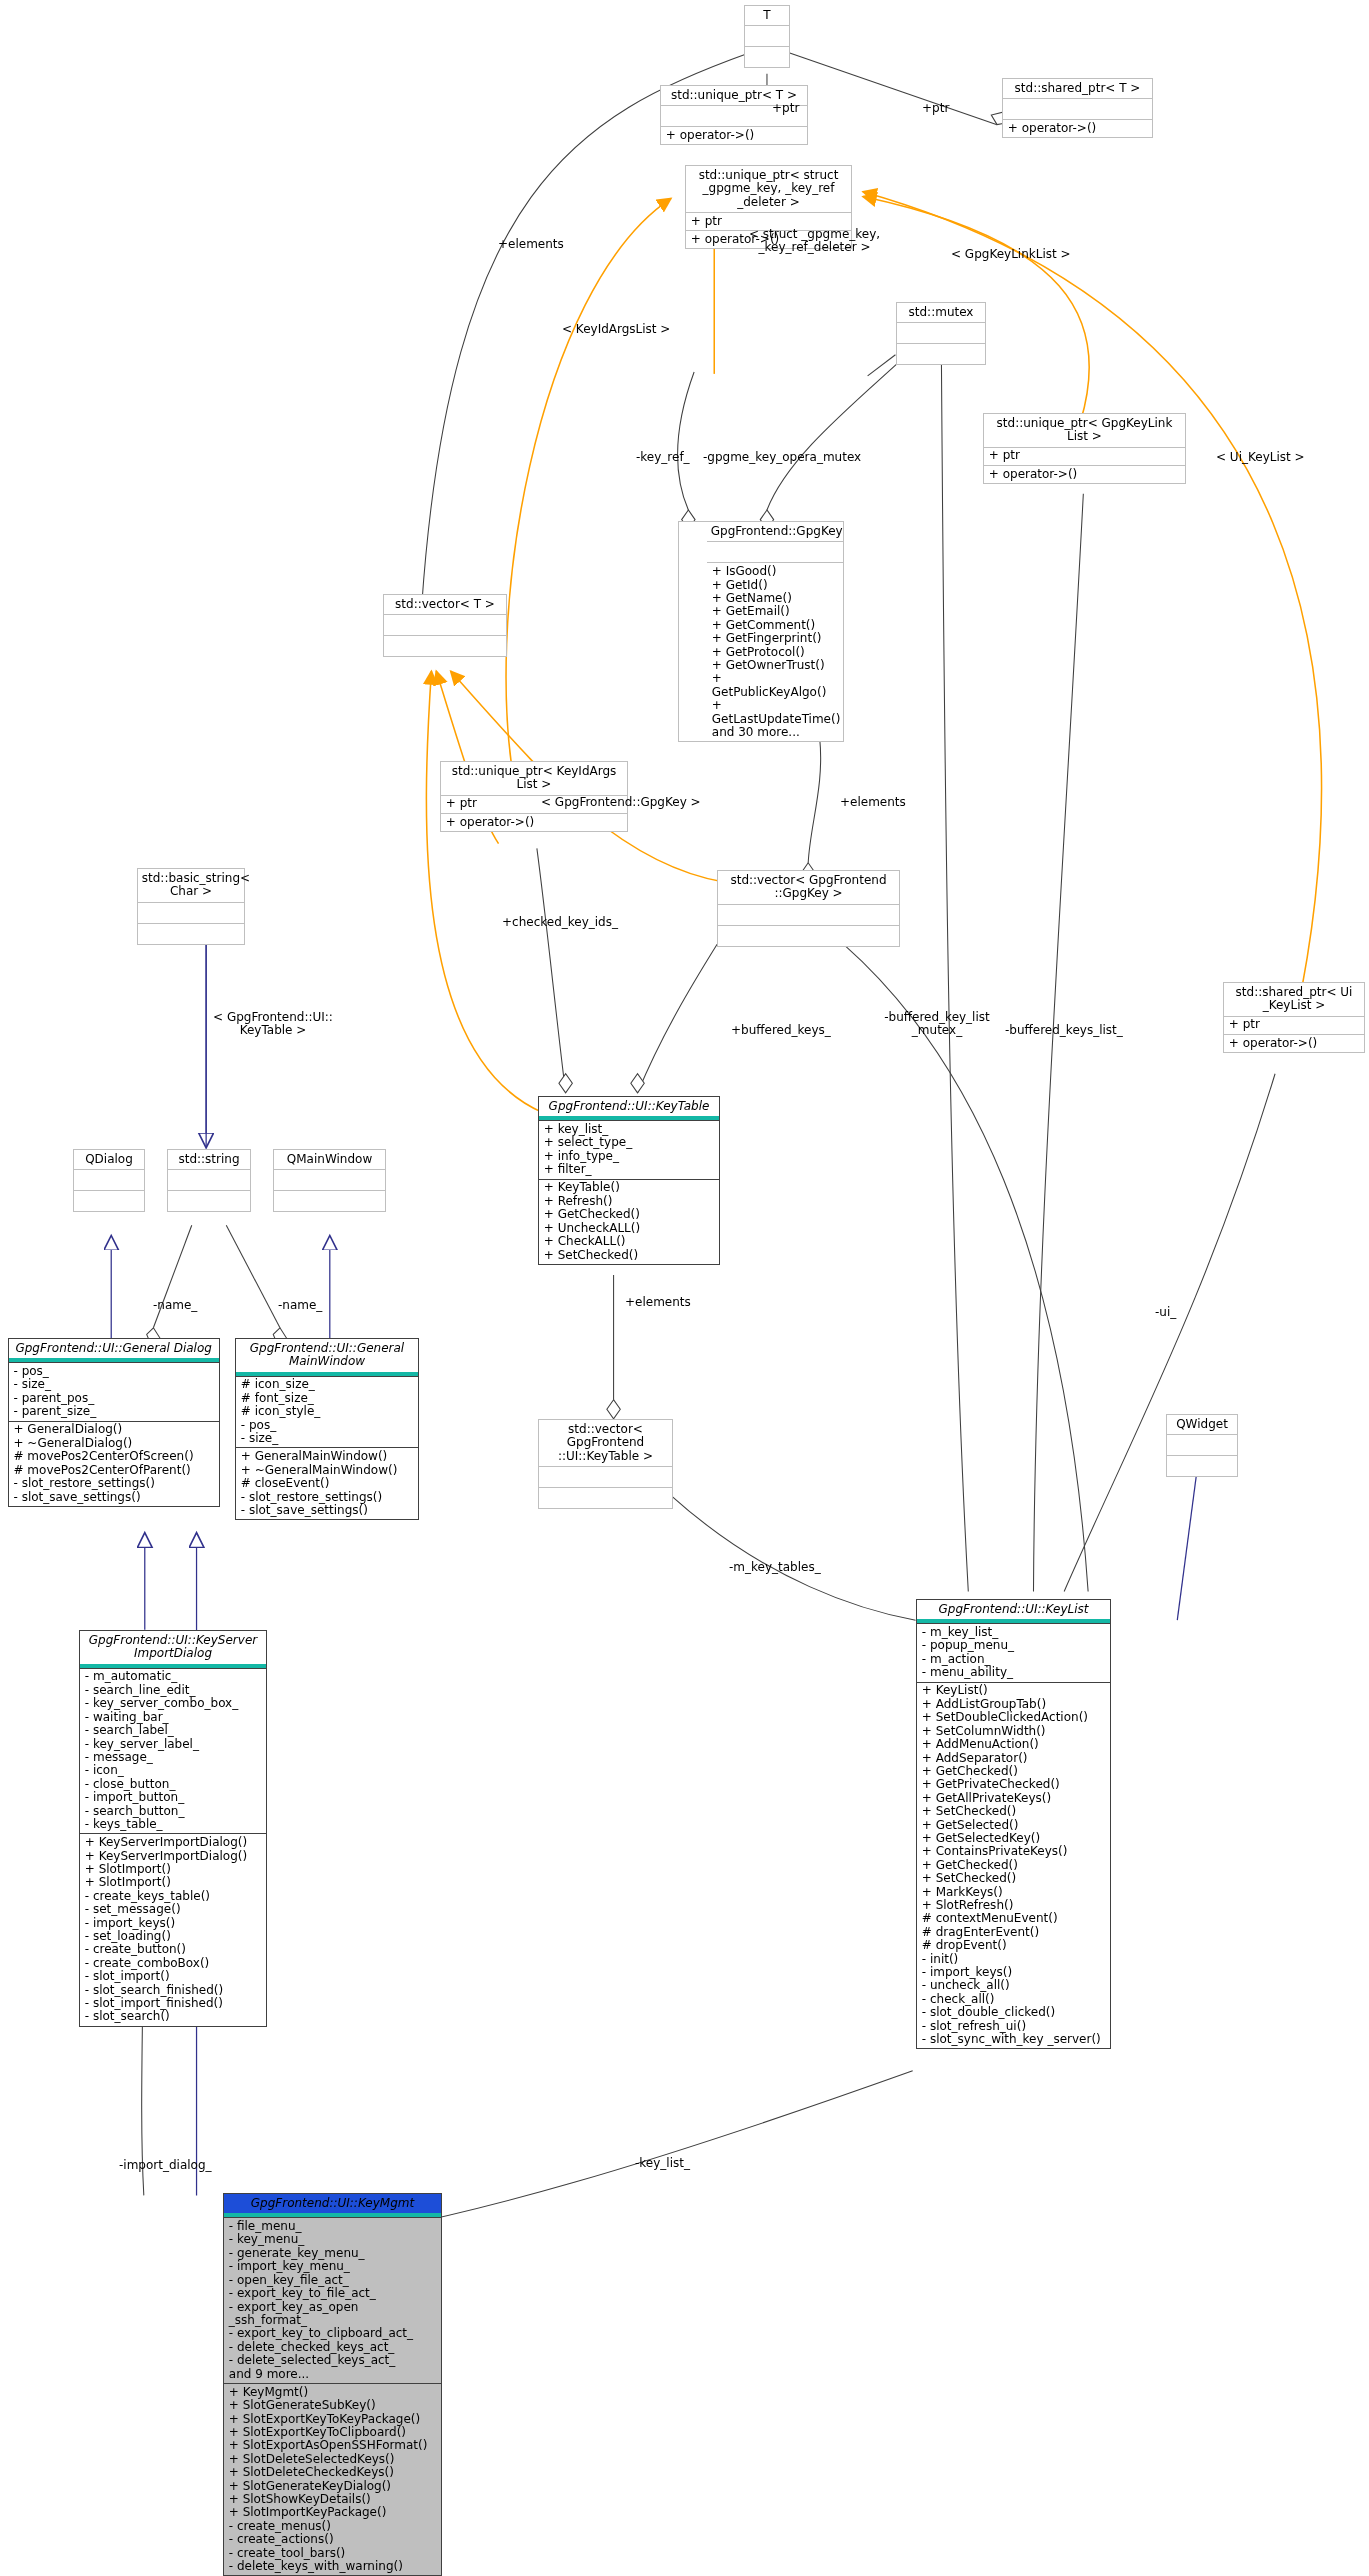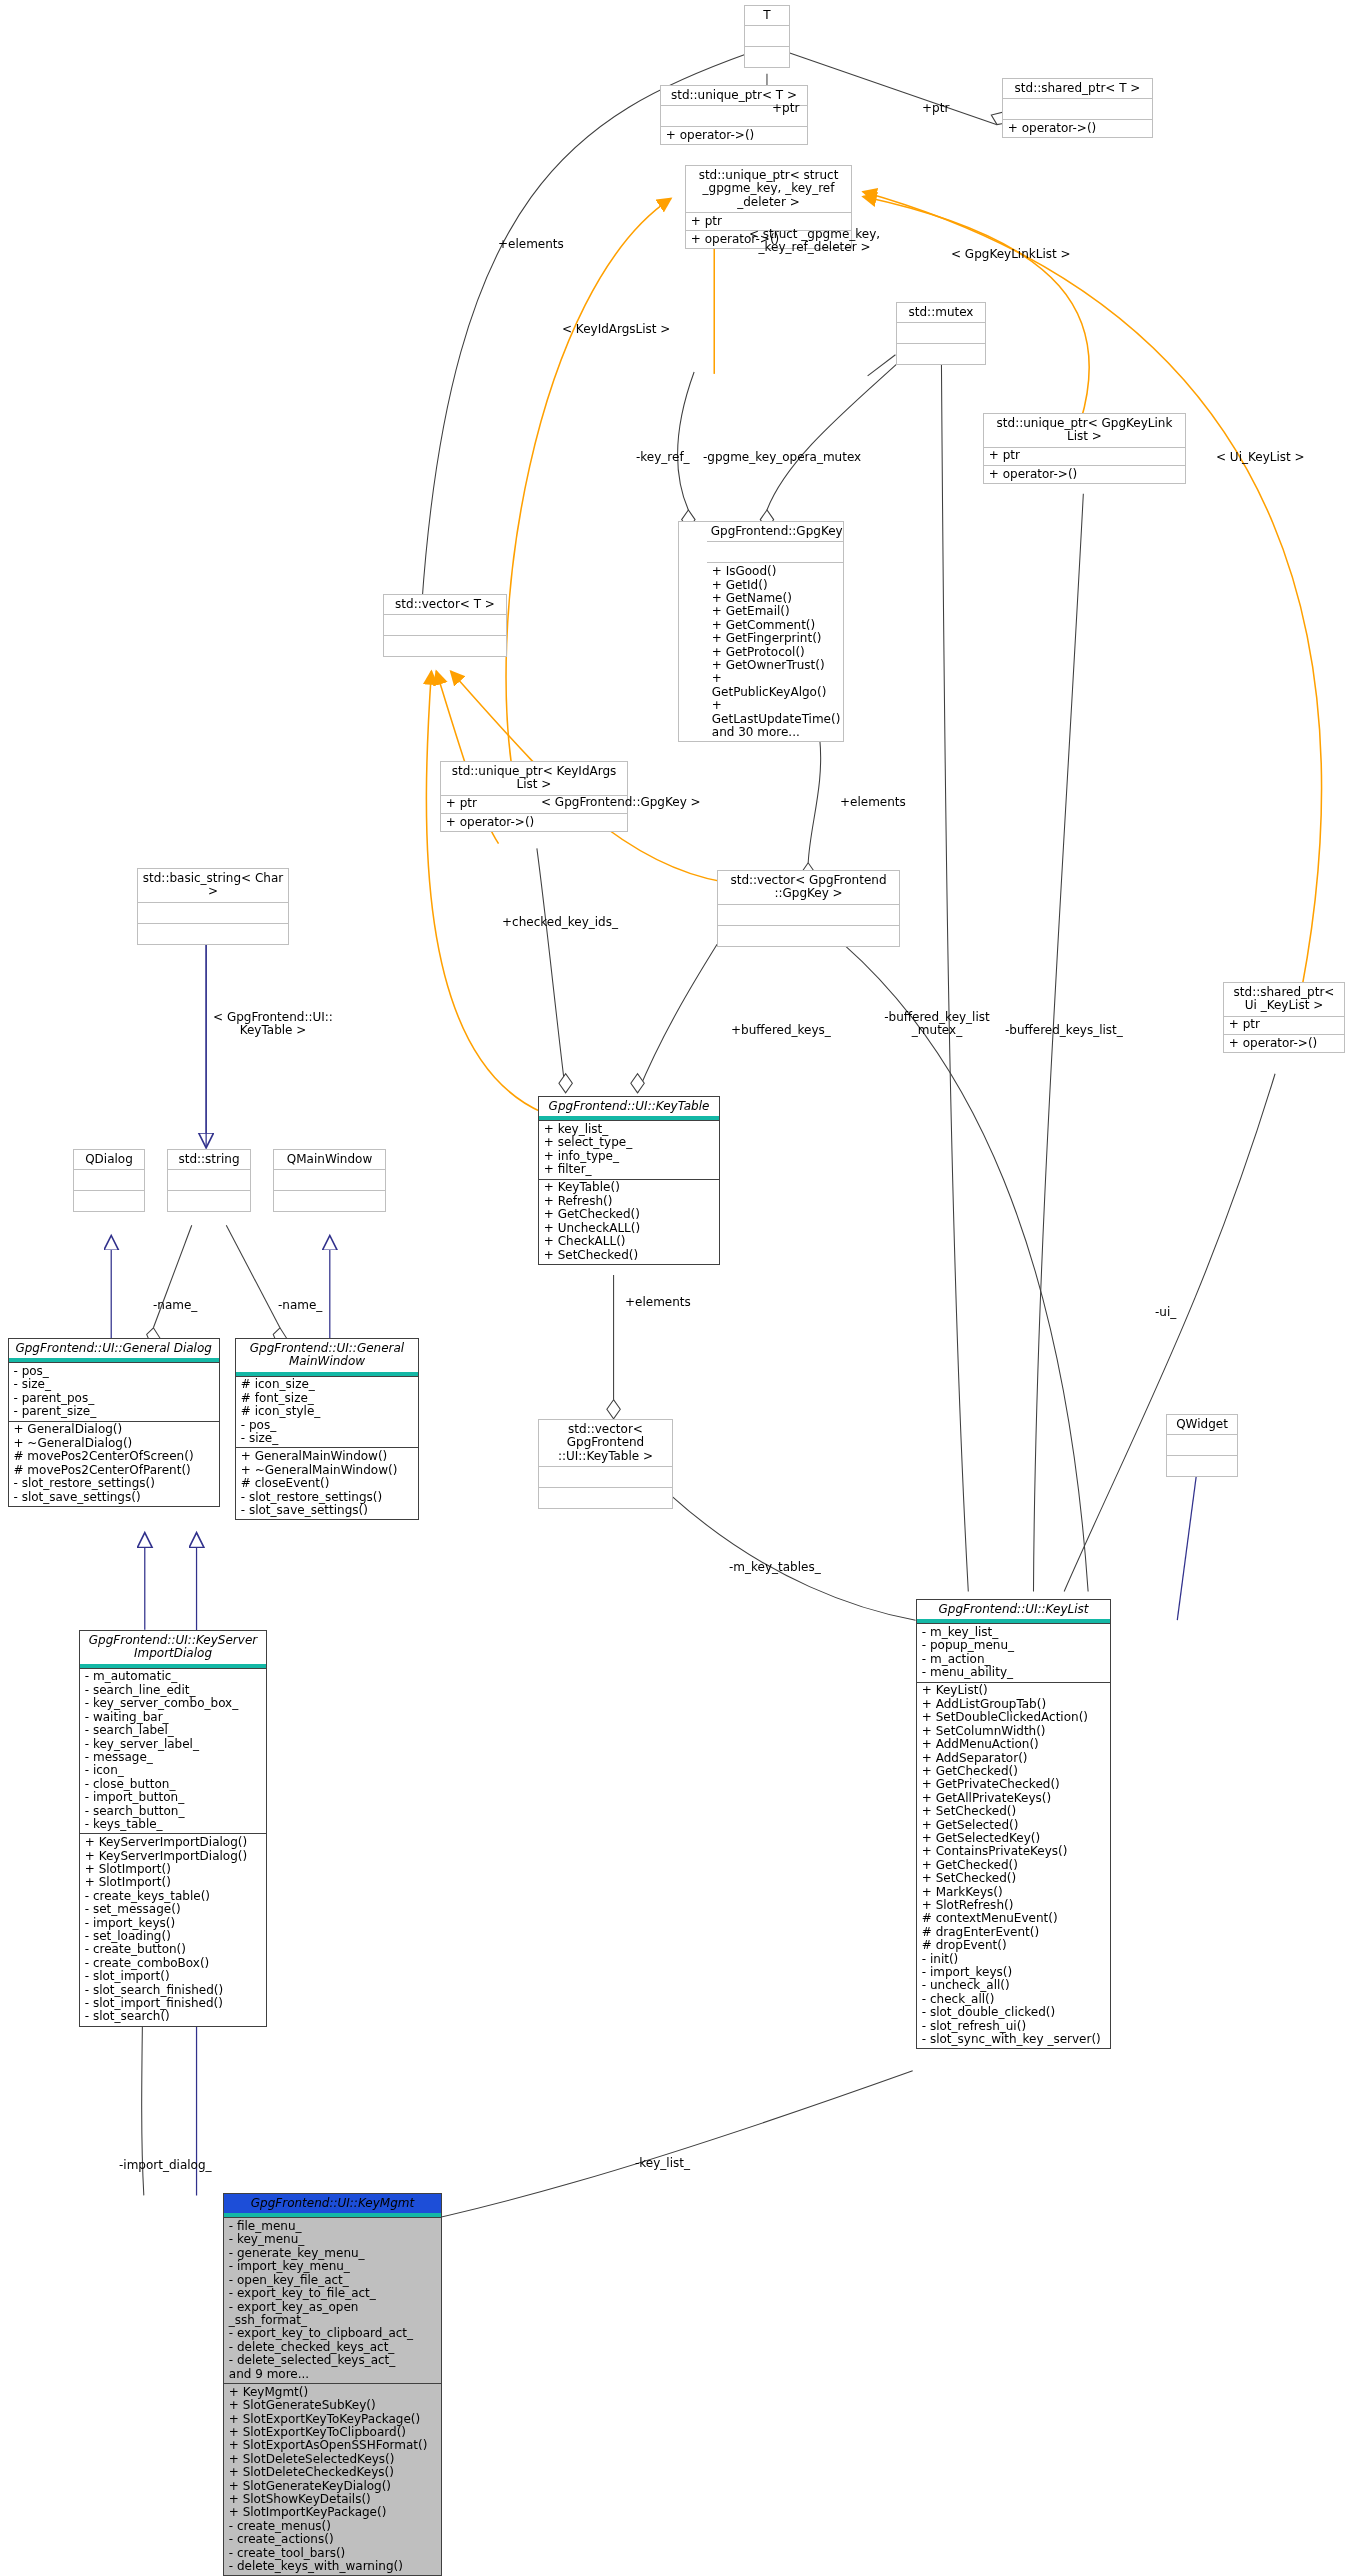--- a/index.html
+++ b/index.html
@@ -192,27 +192,27 @@
         <div>+ operator-&gt;()</div>
       </div>
   </div>
 
   <div class="node" style="left:717px;top:870px;width:183px;">
     <div class="title">std::vector&lt; GpgFrontend ::GpgKey &gt;</div>
     <div class="sec empty"></div>
     <div class="sec empty"></div>
   </div>
 
-  <div class="node" style="left:137px;top:868px;width:152px;">
+  <div class="node" style="left:137px;top:868px;width:108px;">
     <div class="title">std::basic_string&lt; Char &gt;</div>
     <div class="sec empty"></div>
     <div class="sec empty"></div>
   </div>
 
-  <div class="node" style="left:1223px;top:982px;width:122px;">
+  <div class="node" style="left:1223px;top:982px;width:142px;">
     <div class="title">std::shared_ptr&lt; Ui _KeyList &gt;</div>
     <div class="sec">
         <div>+ ptr</div>
       </div>
     <div class="sec">
         <div>+ operator-&gt;()</div>
       </div>
   </div>
 
   <div class="node strong" style="left:538px;top:1096px;width:182px;">

